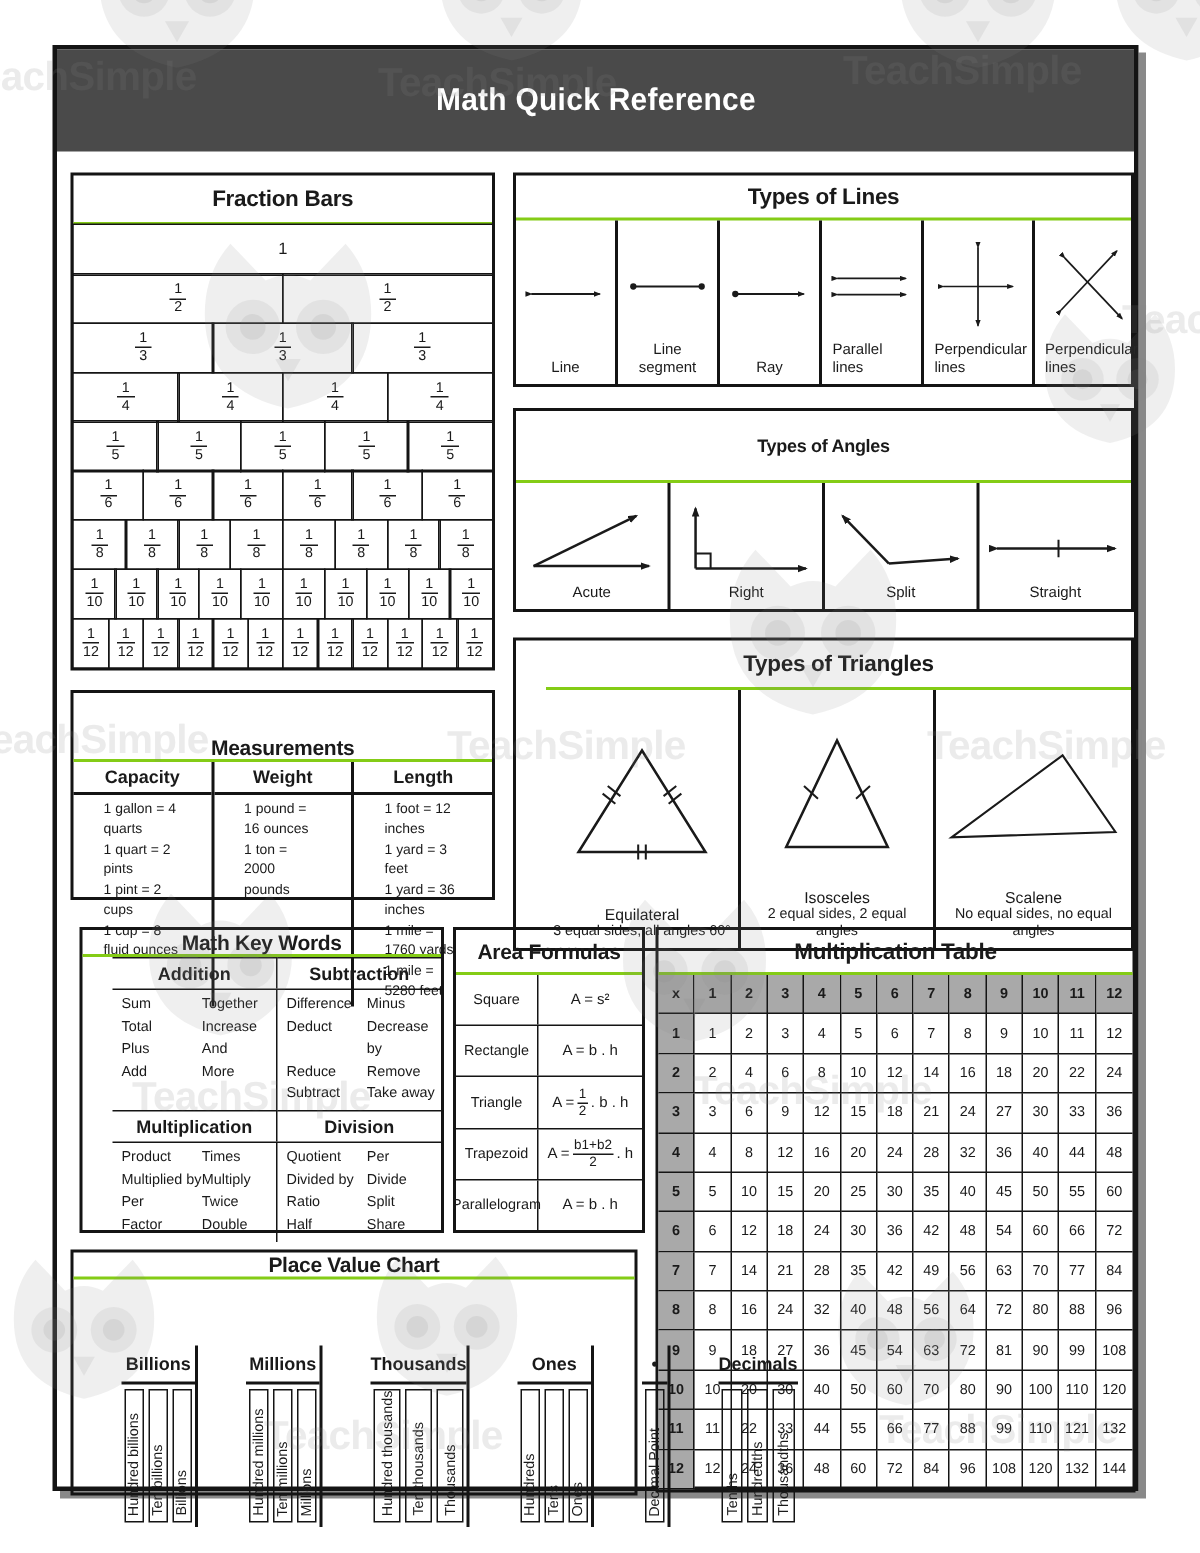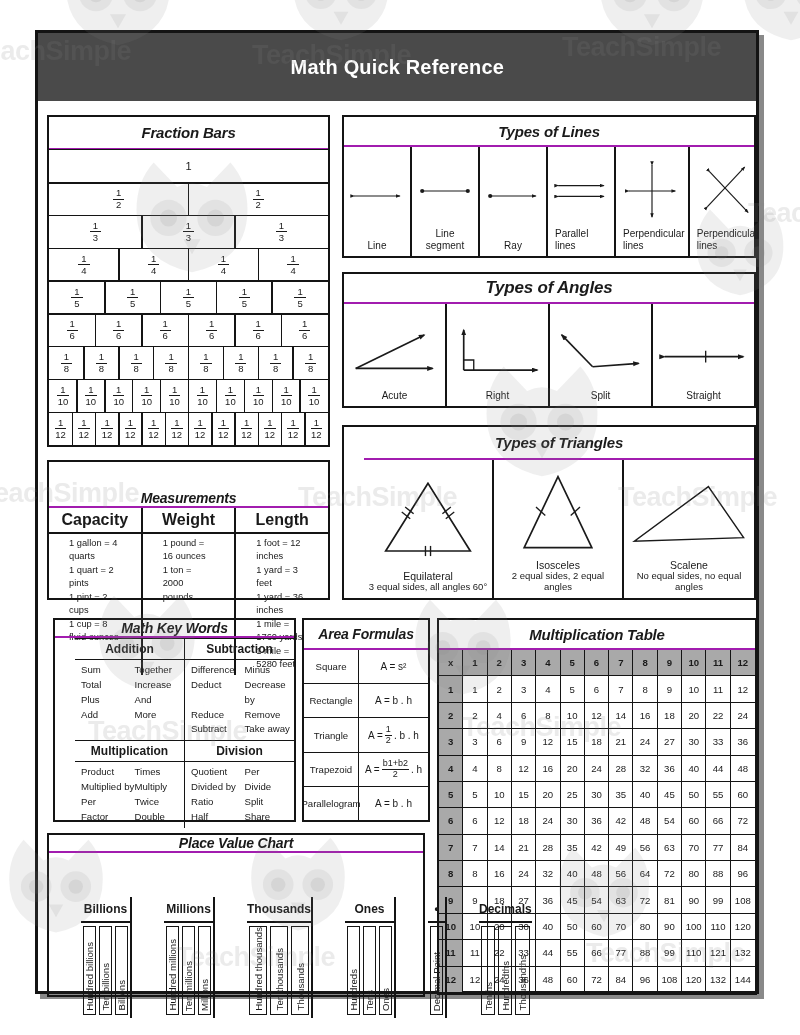--- a/index.html
+++ b/index.html
@@ -14,59 +14,59 @@
   .wm-owl path, .wm-owl circle, .wm-owl polygon { fill:rgba(128,128,128,0.13); }
 
   
   #sheet { position:absolute; left:35px; top:30px; width:724px; height:964px; background:#fff; border:3px solid #141414; box-shadow:5px 5px 0 rgba(40,40,40,0.55); z-index:2; }
   #sheet-inner { position:relative; width:100%; height:100%; }
 
   #header-bar { position:absolute; left:0; top:0; width:100%; height:68px; background:#4a4a4a; display:flex; align-items:center; justify-content:center; }
   #header-bar h1 { color:#fff; font-size:21px; font-weight:bold; letter-spacing:0.2px; transform:scaleX(0.95); }
 
   .section { position:absolute; border:2px solid #141414; background:transparent; }
-  .sec-title { border-bottom:2px solid #a21caf; display:flex; align-items:center; justify-content:center; font-weight:bold; letter-spacing:-0.2px;font-style:italic; }
+  .sec-title { border-bottom:2px solid #84cc16; display:flex; align-items:center; justify-content:center; font-weight:bold; letter-spacing:-0.2px; }
 
   
   #fraction-bars { left:9px; top:82px; width:283px; height:332px; display:flex; flex-direction:column; }
   #fraction-bars .sec-title { height:33px; font-size:15px; }
   #fraction-body { flex:1; display:flex; flex-direction:column; }
   .frac-row { flex:1; display:flex; }
   .frac-cell { flex:1; border:1.5px solid #141414; display:flex; align-items:center; justify-content:center; margin:-0.75px; }
   .frac { text-align:center; font-size:9.5px; line-height:1.05; }
   .frac .num { display:block; border-bottom:1px solid #1a1a1a; padding:0 3px 0.5px 3px; }
   .frac .den { display:block; padding-top:0.5px; }
   .frac-whole { font-size:11px; }
 
   
   #types-lines { left:304px; top:82px; width:414px; height:143px; display:flex; flex-direction:column; }
   #types-lines .sec-title { height:30px; font-size:15px; }
   #types-angles { left:304px; top:239px; width:414px; height:136px; display:flex; flex-direction:column; }
-  #types-angles .sec-title { height:30px; font-size:17px;text-align:right; }
-  #types-triangles { left:304px; top:392px; width:414px; height:175px; display:flex; flex-direction:column;padding-left:20px; }
+  #types-angles .sec-title { height:48px; font-size:12px;text-align:right; }
+  #types-triangles { left:304px; top:392px; width:414px; height:209px; display:flex; flex-direction:column;padding-left:20px; }
   #types-triangles .sec-title { height:33px; font-size:15px; }
   .cells-row { flex:1; display:flex; }
   .type-cell { flex:1; border-right:2px solid #141414; display:flex; flex-direction:column; align-items:center; justify-content:space-between; padding:6px 3px 5px 3px; }
   .type-cell:last-child { border-right:none; }
   .type-label { font-size:10px; line-height:1.15; text-align:center; width:100%; }
   .type-label.left { text-align:left; padding-left:4px; }
   .tri-name { font-size:10.5px; }
   .tri-desc { font-size:9.5px; }
   .icon-wrap { flex:1; display:flex; align-items:center; justify-content:center; width:100%; }
   .icon-wrap svg { display:block; }
   .diagram-stroke { stroke:#1a1a1a; stroke-width:2; fill:none; }
   .diagram-fill { fill:#1a1a1a; }
 
   
   #measurements { left:9px; top:427px; width:283px; height:140px; display:flex; flex-direction:column; }
   #measurements .sec-title { height:28px; font-size:14px;margin-top:28px; }
   #meas-cols { flex:1; display:flex; }
   .meas-col { flex:1; border-right:2px solid #141414; display:flex; flex-direction:column; }
   .meas-col:last-child { border-right:none; }
-  .meas-head { border-bottom:2px solid #141414; text-align:center; font-weight:bold; font-size:16px; padding:3px 0; }
+  .meas-head { border-bottom:2px solid #141414; text-align:center; font-weight:bold; font-size:12px; padding:3px 0; }
   .meas-lines { padding:3px 20px; font-size:9.3px; line-height:1.45; }
 
   
   #key-words { left:15px; top:585px; width:243px; height:204px; display:flex; flex-direction:column; }
   #key-words .sec-title { height:28px; font-size:14px; }
   .kw-head-row { display:flex; border-bottom:1.5px solid #141414; }
   .kw-head { flex:1; text-align:center; font-weight:bold; font-size:12px; padding:3px 0; border-right:1.5px solid #141414; border-top:1.5px solid #141414; }
   .kw-head:last-child { border-right:none; }
   .kw-body-row { display:flex; flex:1; }
   .kw-body { flex:1; border-right:1.5px solid #141414; padding:3px 0 3px 6px; font-size:9.6px; line-height:1.55; }

